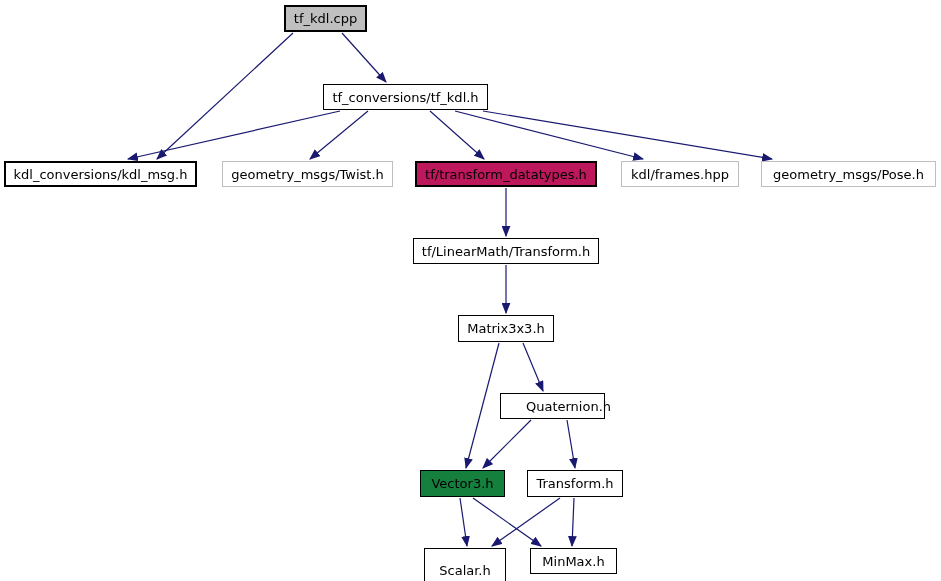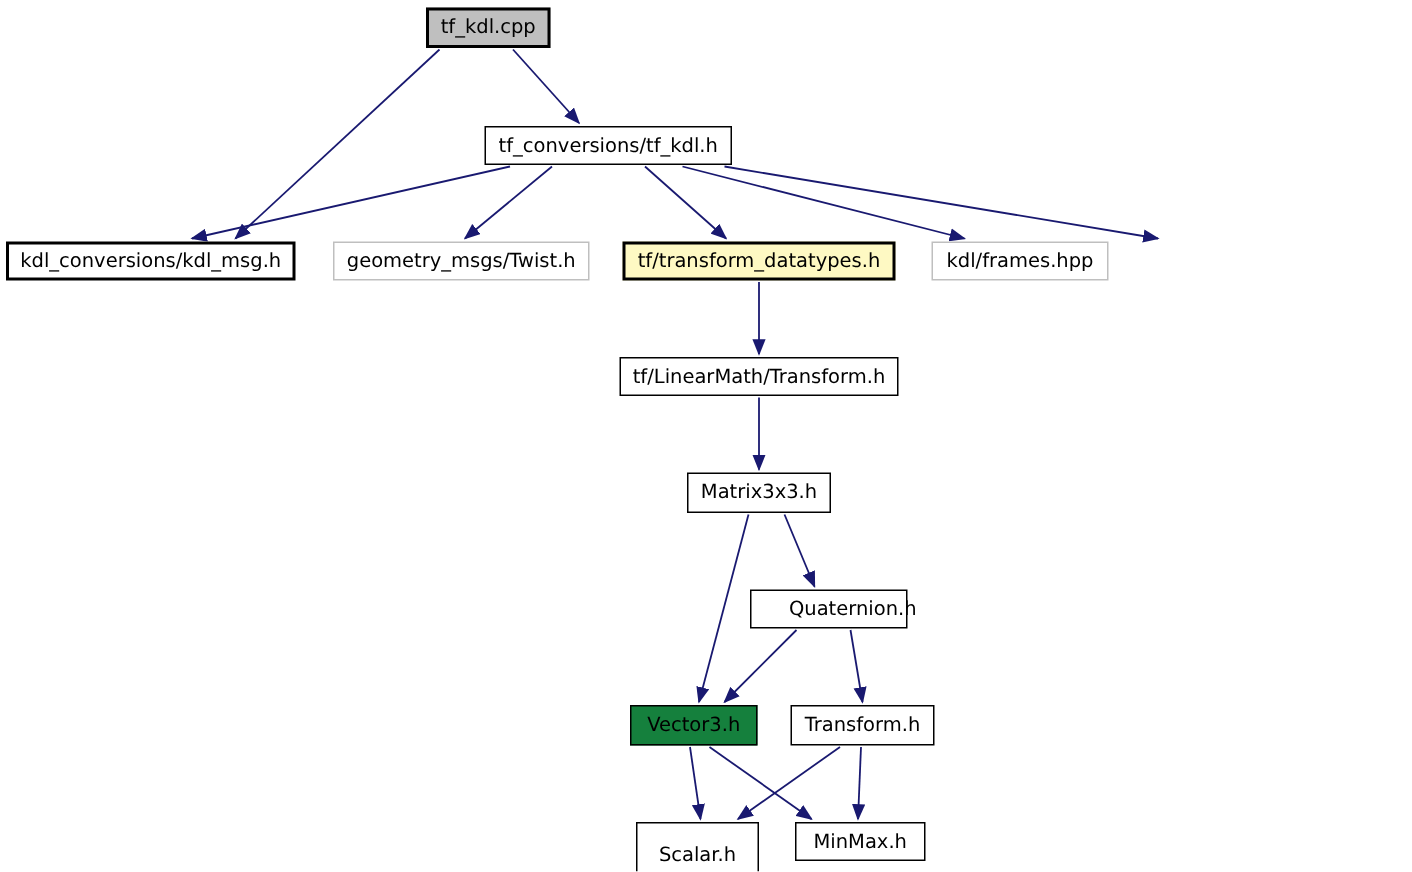--- a/index.html
+++ b/index.html
@@ -74,25 +74,28 @@
     </div>
     <div class="graph-node clickable" style="left: 323px; top: 84px; width: 165px; height: 26px; background: rgb(255, 255, 255); border: 1px solid rgb(0, 0, 0);">
       <span>tf_conversions/tf_kdl.h</span>
     </div>
     <div class="graph-node clickable" style="left: 4px; top: 161px; width: 193px; height: 26px; background: rgb(255, 255, 255); border: 2px solid rgb(0, 0, 0);">
       <span>kdl_conversions/kdl_msg.h</span>
     </div>
     <div class="graph-node" style="left: 222px; top: 161px; width: 171px; height: 26px; background: rgb(255, 255, 255); border: 1px solid rgb(191, 191, 191);">
       <span>geometry_msgs/Twist.h</span>
     </div>
-    <div class="graph-node clickable" style="left: 415px; top: 161px; width: 182px; height: 26px; background: #fef9c3; border: 2px solid rgb(0, 0, 0);">
+    <div class="graph-node clickable" style="left: 415px; top: 161px; width: 182px; height: 26px; background: #be185d; border: 2px solid rgb(0, 0, 0);">
       <span>tf/transform_datatypes.h</span>
     </div>
     <div class="graph-node" style="left: 621px; top: 161px; width: 118px; height: 26px; background: rgb(255, 255, 255); border: 1px solid rgb(191, 191, 191);">
       <span>kdl/frames.hpp</span>
+    </div>
+    <div class="graph-node" style="left: 761px; top: 161px; width: 175px; height: 26px; background: rgb(255, 255, 255); border: 1px solid rgb(191, 191, 191);">
+      <span>geometry_msgs/Pose.h</span>
     </div>
     <div class="graph-node clickable" style="left: 413px; top: 238px; width: 186px; height: 26px; background: rgb(255, 255, 255); border: 1px solid rgb(0, 0, 0);">
       <span>tf/LinearMath/Transform.h</span>
     </div>
     <div class="graph-node clickable" style="left: 458px; top: 315px; width: 96px; height: 27px; background: rgb(255, 255, 255); border: 1px solid rgb(0, 0, 0);">
       <span>Matrix3x3.h</span>
     </div>
     <div class="graph-node clickable" style="left: 500px; top: 393px; width: 105px; height: 26px; background: rgb(255, 255, 255); border: 1px solid rgb(0, 0, 0); padding-left: 32px;">
       <span>Quaternion.h</span>
     </div>

